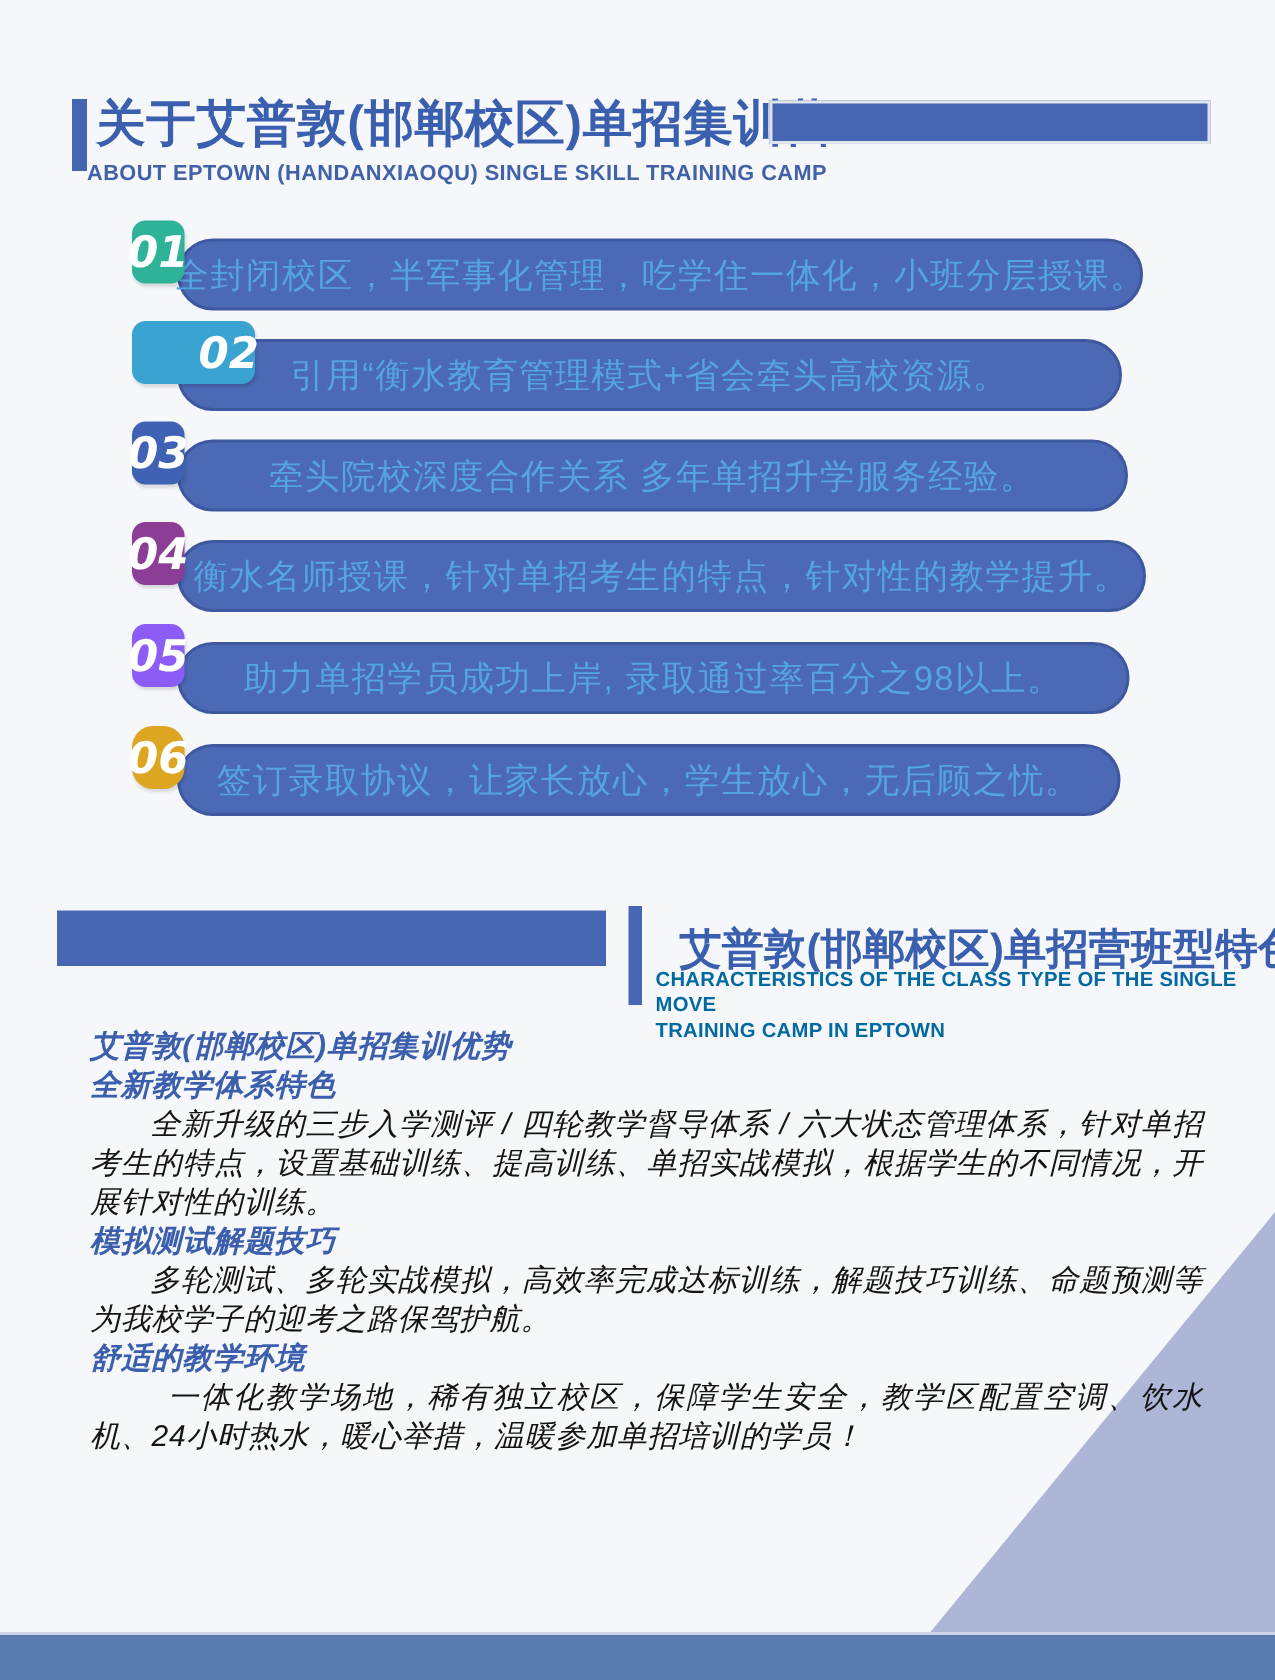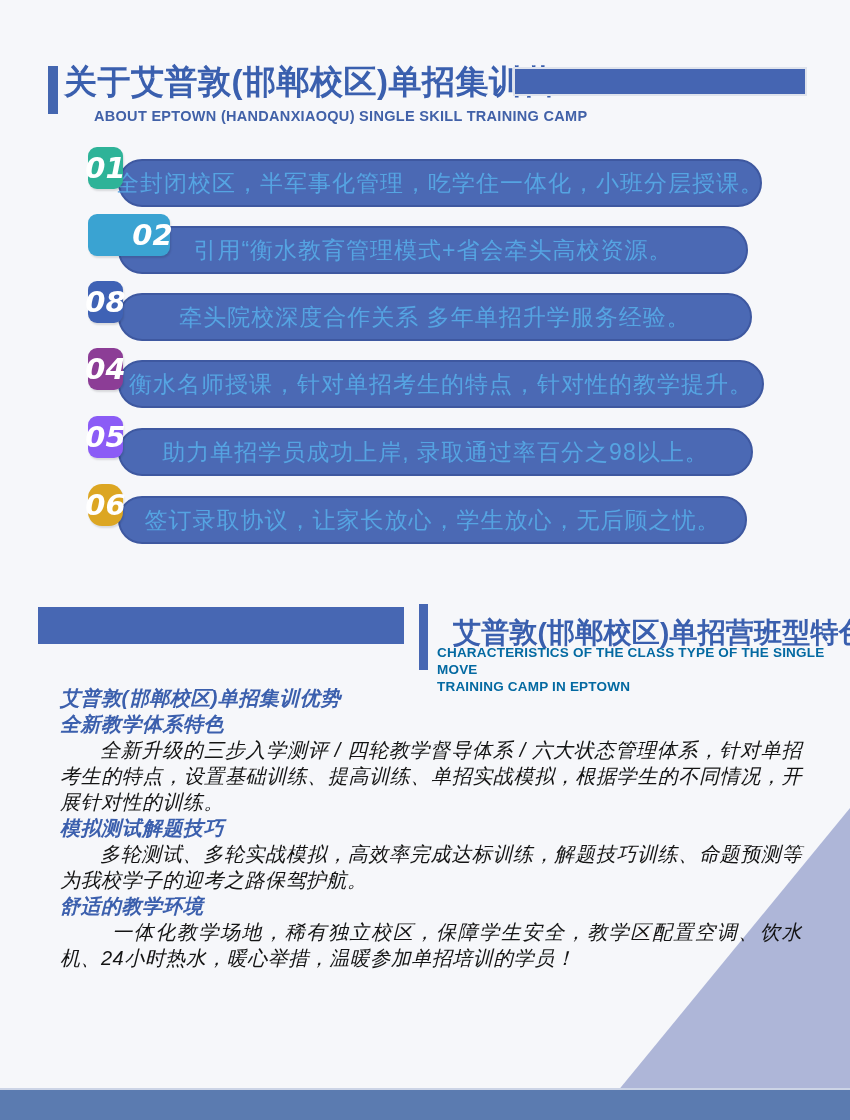--- a/index.html
+++ b/index.html
@@ -22,21 +22,21 @@
   }
   
   .s1-accent{position:absolute;left:48px;top:66px;width:10px;height:48px;background:#4466b0;}
   .s1-title{
     position:absolute;left:64px;top:60px;margin:0;
     font-size:33px;font-weight:bold;color:#3a5fae;white-space:nowrap;letter-spacing:0.5px;
   }
   .s1-rect{position:absolute;left:513px;top:67px;width:290px;height:25px;background:#4565b2;border:2px solid #dfe3ec;}
   .s1-sub{
     position:absolute;left:58px;top:108px;
-    font-size:14.5px;font-weight:bold;color:#4161a8;letter-spacing:0.3px;white-space:nowrap;margin-left:36px;
+    font-size:14.5px;font-weight:bold;color:#4161a8;letter-spacing:0.3px;white-space:nowrap;
   }
   
   .items{position:absolute;left:0;top:0;width:850px;height:560px;}
   .item{position:absolute;left:88px;height:62px;width:700px;}
   .item:nth-child(1){top:147px}
   .item:nth-child(2){top:214px}
   .item:nth-child(3){top:281px}
   .item:nth-child(4){top:348px}
   .item:nth-child(5){top:416px}
   .item:nth-child(6){top:484px}
@@ -102,21 +102,21 @@
   <div class="item">
     <div class="pill">
       <span class="pill-text">引用“衡水教育管理模式+省会牵头高校资源。</span>
     </div>
     <div class="badge" style="background: rgb(58, 163, 210); padding-left: 47px;">02</div>
   </div>
   <div class="item">
     <div class="pill">
       <span class="pill-text">牵头院校深度合作关系 多年单招升学服务经验。</span>
     </div>
-    <div class="badge" style="background: rgb(63, 98, 181);">08</div>
+    <div class="badge" style="background: rgb(63, 98, 181);">03</div>
   </div>
   <div class="item">
     <div class="pill">
       <span class="pill-text">衡水名师授课，针对单招考生的特点，针对性的教学提升。</span>
     </div>
     <div class="badge" style="background: rgb(140, 61, 150);">04</div>
   </div>
   <div class="item">
     <div class="pill">
       <span class="pill-text">助力单招学员成功上岸, 录取通过率百分之98以上。</span>

